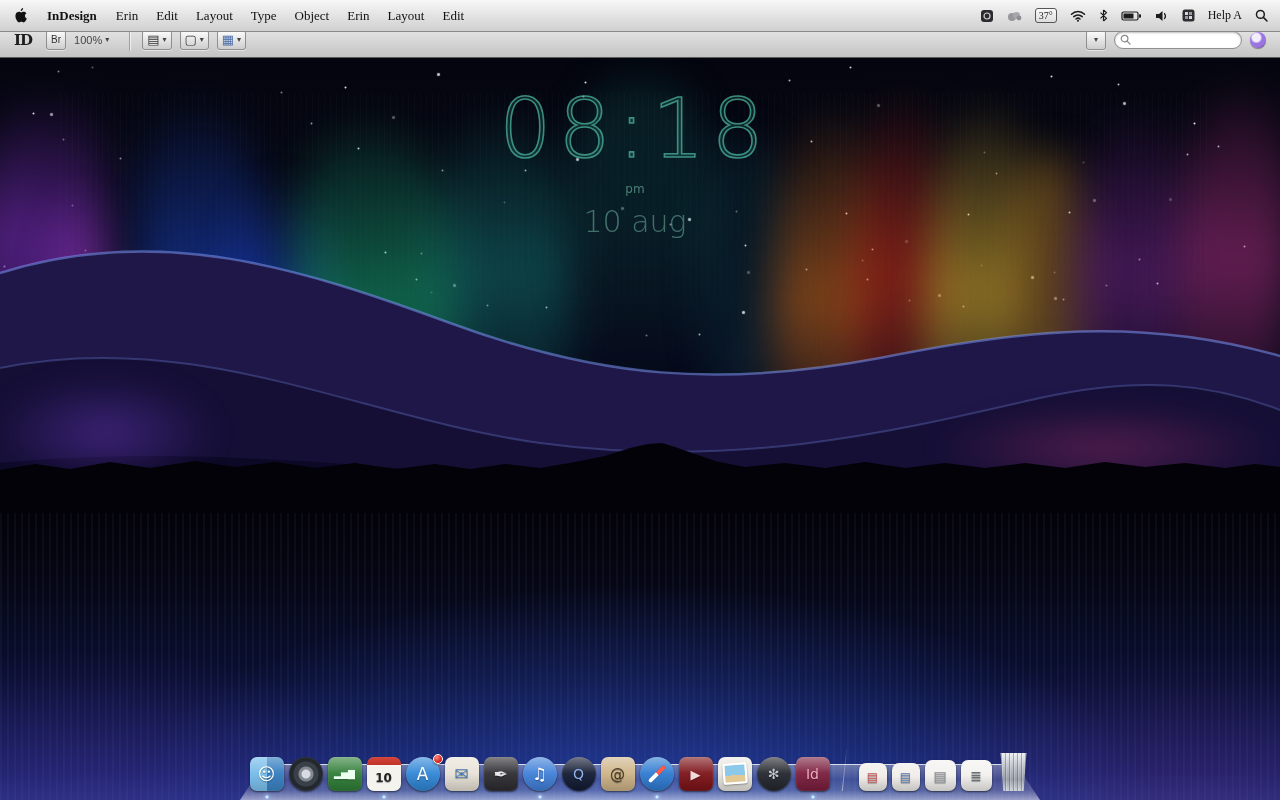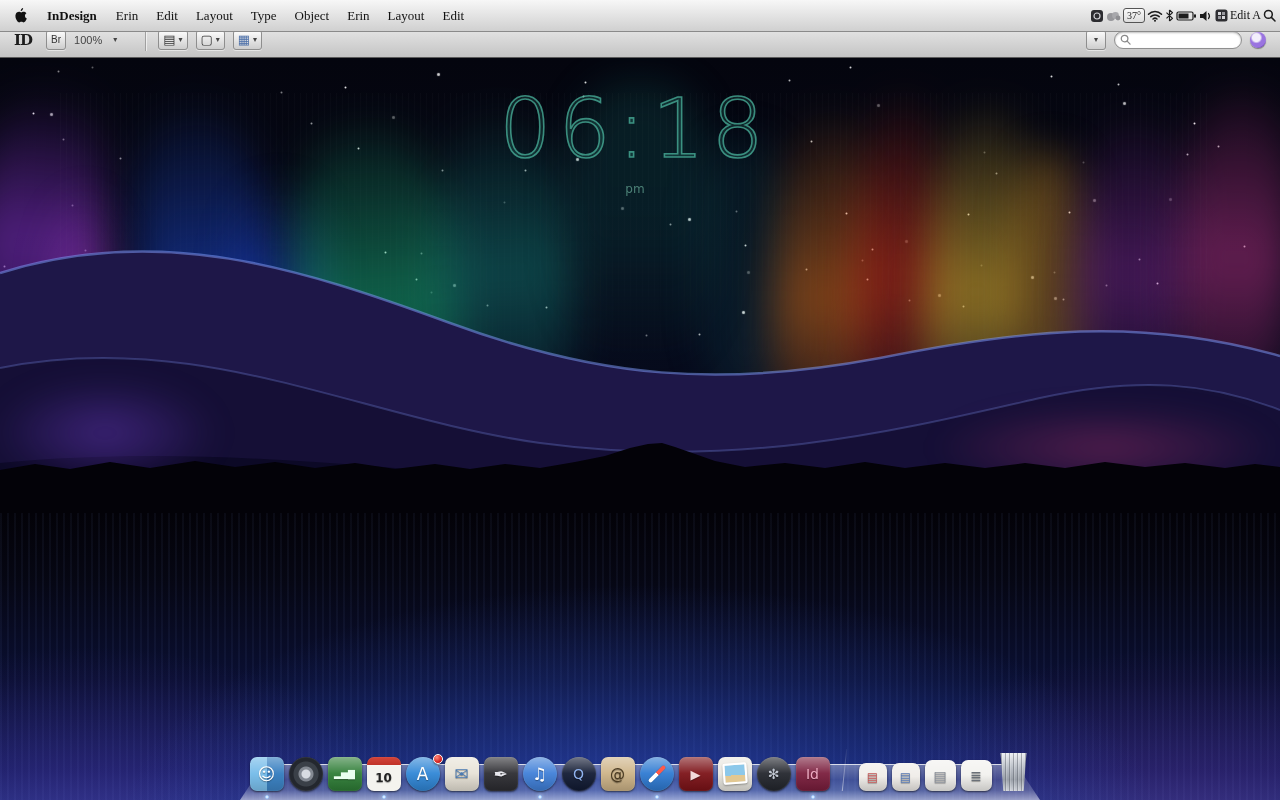--- a/index.html
+++ b/index.html
@@ -9,38 +9,38 @@
 
   
   .menubar { position:absolute; top:0; left:0; right:0; height:32px;
     background:linear-gradient(180deg,#f7f7f7,#d0d0d0);
     border-bottom:1px solid #8a8a8a;
     display:flex; align-items:center; font-size:13px; color:#111; z-index:50;font-family:Liberation Serif, serif; }
   .menubar .apple { padding:0 10px 0 14px; display:flex; align-items:center; }
   .menubar .appname { font-weight:bold; padding:0 10px; }
   .menu-item { padding:0 9px; }
   .mb-spacer { flex:1; }
-  .mb-right { display:flex; align-items:center; gap:2px; padding-right:4px; font-size:12px;text-align:center; }
+  .mb-right { display:flex; align-items:center; gap:13px; padding-right:12px; font-size:12px;text-align:center; }
   .temp-badge { border:1px solid #555; border-radius:3px; padding:0 3px; font-size:10px;
     line-height:13px; color:#222; background:linear-gradient(#fafafa,#ddd); }
   .mb-icon { display:flex; align-items:center; }
   .username { font-size:12px; color:#111; }
 
   
   .appbar { position:absolute; top:22px; left:0; right:0; height:36px;
     background:linear-gradient(180deg,#ececec,#c4c4c4);
     border-bottom:1px solid #5c5c5c;
     display:flex; align-items:center; z-index:49; font-size:11px; color:#333; }
   .appbar .idlogo { font-weight:bold; font-size:15px; letter-spacing:-1px; color:#1c1c1c;
     padding:0 14px 0 14px; font-family:"DejaVu Serif", serif; }
   .tb-btn { height:20px; min-width:20px; padding:0 4px; margin-right:8px;
     background:linear-gradient(#fdfdfd,#cdcdcd); border:1px solid #8e8e8e; border-radius:3px;
     display:flex; align-items:center; justify-content:center; gap:3px; font-size:10px; color:#333;
     box-shadow:0 1px 0 rgba(255,255,255,.5); }
-  .tb-plain { display:flex; align-items:center; gap:11px; margin-right:22px; color:#444; }
+  .tb-plain { display:flex; align-items:center; gap:3px; margin-right:14px; color:#444; }
   .tb-sep { width:1px; height:22px; background:#a0a0a0; margin:0 12px 0 6px;
     box-shadow:1px 0 0 rgba(255,255,255,.6); }
   .tb-glyph { font-size:13px; line-height:13px; }
   .tb-glyph.blue { color:#4a6ea8; }
   .arrow { font-size:8px; color:#444; }
   .tb-spacer { flex:1; }
   .searchwrap { display:flex; align-items:center; gap:8px; padding-right:14px; }
   .searchfield { width:128px; height:18px; border:1px solid #8f8f8f; border-radius:9px;
     background:#fff; padding:0 6px 0 20px; font-size:11px; outline:none;
     box-shadow:inset 0 1px 2px rgba(0,0,0,.25); }
@@ -200,21 +200,21 @@
       </span>
       <span class="mb-icon">
         <svg width="13" height="13" viewBox="0 0 13 13">
             <rect x="0.5" y="0.5" width="12" height="12" rx="2.5" fill="#2e2e32"></rect>
             <rect x="3" y="3" width="3" height="3" fill="#d8d8dc"></rect>
             <rect x="7" y="3" width="3" height="3" fill="#9a9aa0"></rect>
             <rect x="3" y="7" width="3" height="3" fill="#9a9aa0"></rect>
             <rect x="7" y="7" width="3" height="3" fill="#d8d8dc"></rect>
           </svg>
       </span>
-      <span class="username">Edit A</span>
+      <span class="username">Help A</span>
       <span class="mb-icon">
         <svg width="13" height="13" viewBox="0 0 13 13" fill="none" stroke="#1c1c1c" stroke-width="1.5" stroke-linecap="round">
             <circle cx="5.4" cy="5.4" r="3.9"></circle>
             <line x1="8.4" y1="8.4" x2="12" y2="12"></line>
           </svg>
       </span>
     </span>
   </div>
 
   <div class="appbar">
@@ -289,22 +289,23 @@
     <div class="blob" style="left:-10px;top:320px;width:230px;height:110px;filter:blur(14px);background:radial-gradient(ellipse,rgba(110,60,200,.45),transparent 70%);"></div>
     <div class="blob" style="left:930px;top:345px;width:350px;height:90px;filter:blur(12px);background:radial-gradient(ellipse,rgba(170,50,110,.4),transparent 70%);"></div>
 
     <svg class="mtnsvg" width="1280" height="742" viewBox="0 0 1280 742">
       <path d="M0,412 L35,406 L70,411 L110,404 L150,410 L195,403 L235,409 L275,404 L315,410 L355,405 L395,411 L435,406 L470,411 L505,406 L540,410 L575,404 L605,398 L630,390 L648,386 L662,385 L675,389 L695,396 L715,403 L745,409 L785,405 L825,410 L865,404 L905,410 L945,405 L985,410 L1025,405 L1065,410 L1105,404 L1145,409 L1185,405 L1225,410 L1255,406 L1280,409 L1280,742 L0,742 Z" fill="#030208"></path>
     </svg>
 
     <div class="water"></div>
 
     <div class="clock">
-      <div class="time">06:18</div>
+      <div class="time">08:18</div>
       <div class="pm">pm</div>
+      <div class="date">10 aug</div>
     </div>
 
 
     <div class="dock">
       <div class="shelf"></div>
       <div class="dock-row" id="dock-items">
           <div class="dock-icon finder" style="background-color: rgb(74, 148, 214); width: 34px; height: 34px;">
             <span class="glyph">☺</span>
             <span class="run-dot"></span>
           </div>

